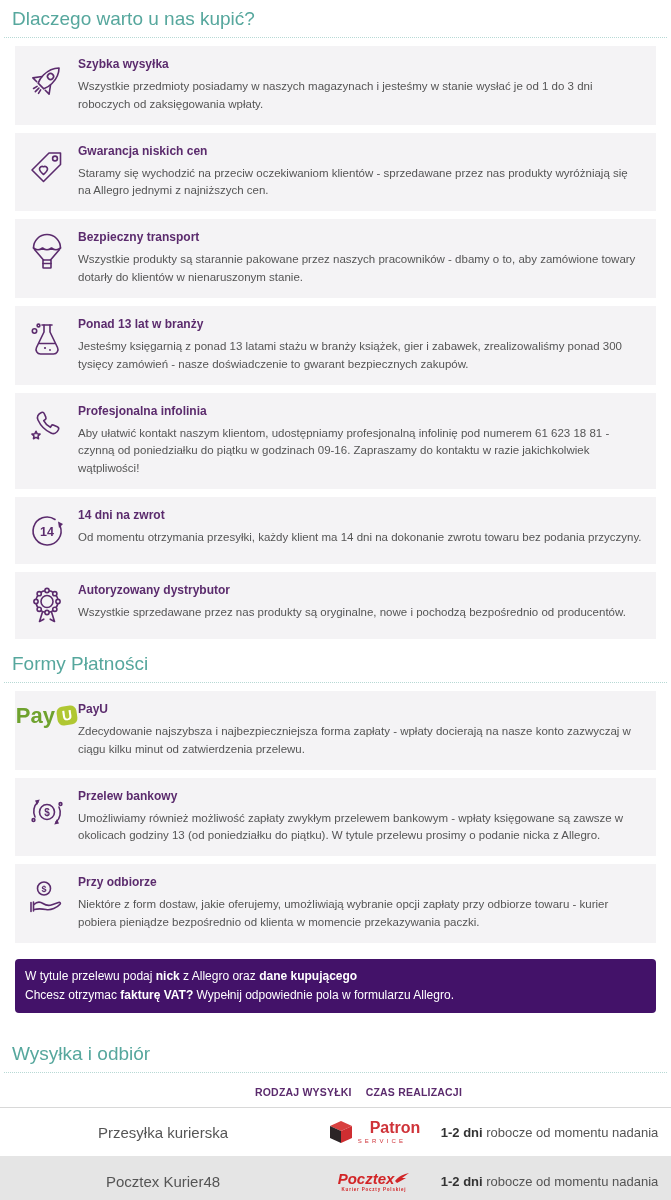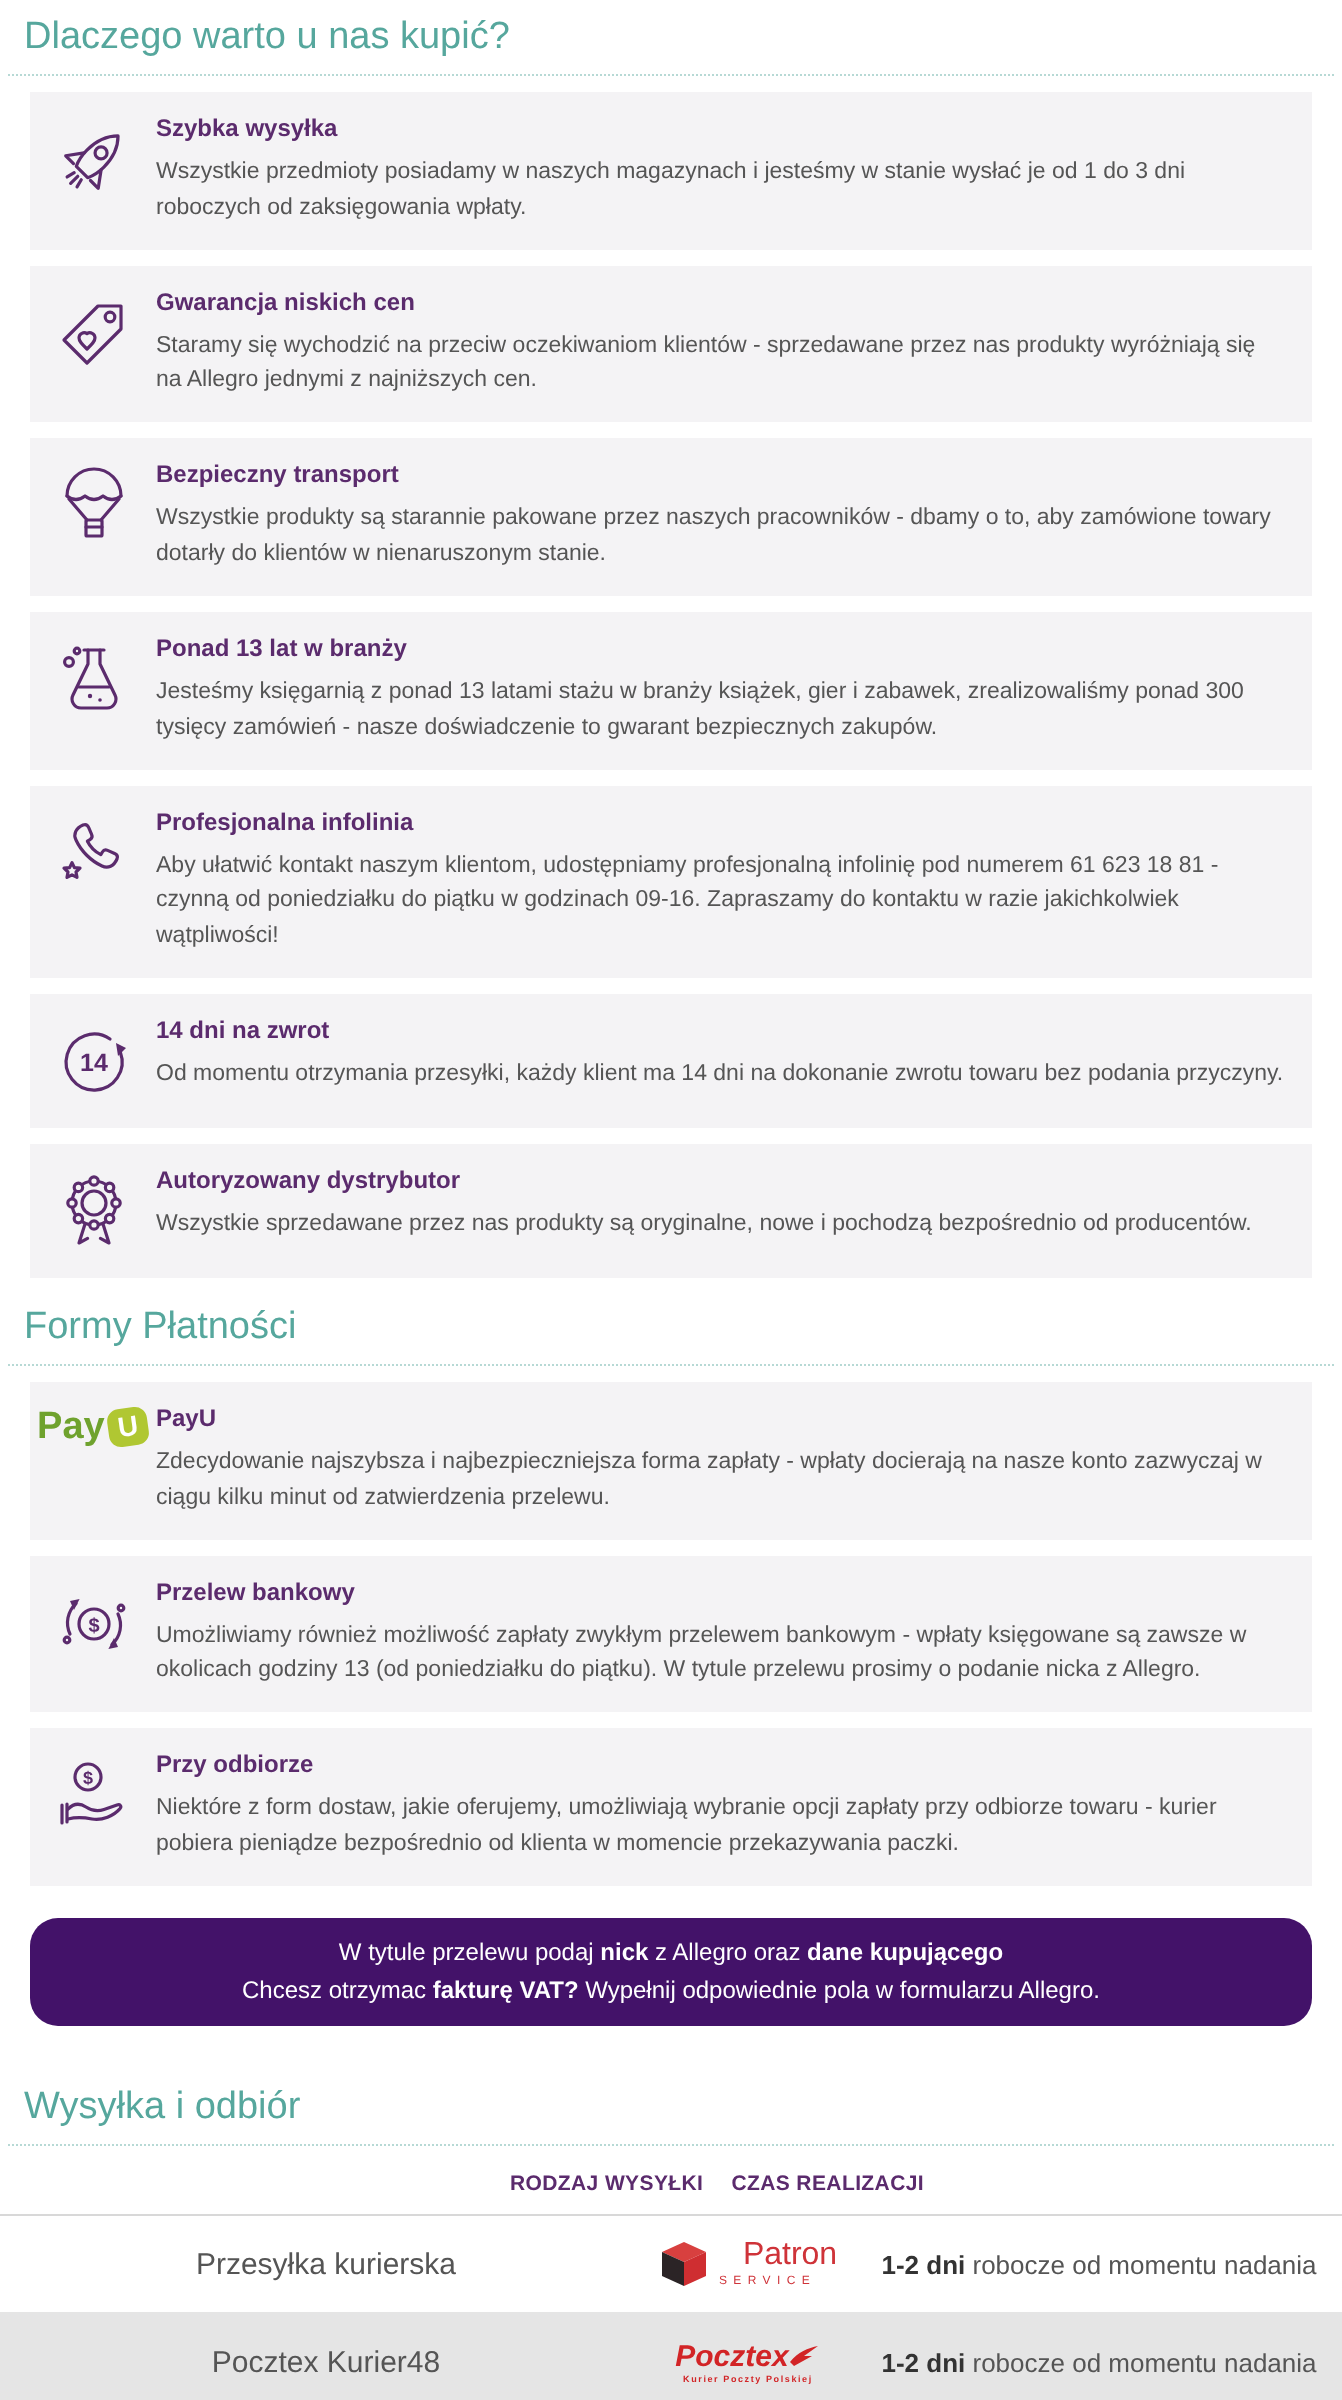--- a/index.html
+++ b/index.html
@@ -10,41 +10,41 @@
   
   .card{display:flex;align-items:flex-start;background:#f4f3f5;margin:8px 15px;padding:9px 14px 11px 0;}
   .card-icon{flex:0 0 63px;display:flex;justify-content:center;align-items:center;padding-top:3px;}
   .card-icon svg{display:block;}
   .icon-stroke{stroke:#5b2b6d;fill:none;stroke-width:1.6;stroke-linecap:round;stroke-linejoin:round;}
   .card-content{flex:1;min-width:0;}
   .card-title{color:#5b2b6d;font-weight:bold;font-size:12px;margin:2px 0 7px 0;}
   .card-text{font-size:11.5px;line-height:1.55;color:#555;}
   
   .payu-logo{display:flex;align-items:center;font-weight:bold;}
-  .payu-pay{color:#6fa22e;font-size:19px;}
+  .payu-pay{color:#6fa22e;font-size:22px;}
   .payu-u{display:inline-block;background:#b0c732;color:#fff;font-size:14px;font-weight:bold;
     padding:1px 5px 2px 5px;border-radius:6px;margin-left:2px;transform:rotate(-8deg);}
   
   .banner{background:#431269;color:#fff;margin:16px 15px 0 15px;padding:8px 10px;
-    text-align:center;font-size:12px;line-height:1.6;border-radius:14px;}
+    font-size:12px;line-height:1.6;border-radius:4px;}
   .banner b{font-weight:bold;}
   
   .ship-section{margin-top:26px;}
   .ship-header{display:flex;justify-content:center;padding:9px 0 9px 46px;gap:14px;
     border-bottom:1px solid #d8d8d8;font-size:10.5px;font-weight:bold;color:#5b2b6d;letter-spacing:.2px;}
   .ship-row{display:grid;grid-template-columns:330px 88px 1fr;align-items:center;}
   .ship-rows .ship-row:nth-child(2n){background:#e5e5e5;}
   .r1{min-height:48px}.r2{min-height:50px}.r3{min-height:60px}
   .ship-label{text-align:center;font-size:15px;color:#555;padding-right:4px;}
   .ship-logo{display:flex;justify-content:center;align-items:center;}
   .ship-time{font-size:13px;color:#555;padding-left:10px;text-align:center;}
   .ship-time b{color:#333;}
   
   .patron{display:flex;align-items:center;gap:4px;}
-  .patron-word{color:#cf3339;font-weight:normal;font-size:16px;line-height:1;margin-left:12px;}
+  .patron-word{color:#cf3339;font-weight:bold;font-size:16px;line-height:1;margin-left:12px;}
   .patron-sub{color:#cf3339;font-size:6px;letter-spacing:3.2px;margin-top:2px;}
   
   .pocztex{text-align:center;}
   .pocztex-top{display:flex;align-items:center;justify-content:center;}
   .pocztex-word{color:#d22426;font-weight:bold;font-style:italic;font-size:15px;line-height:1;}
   .pocztex-sub{color:#d22426;font-size:4.5px;letter-spacing:.8px;margin-top:1px;font-weight:bold;}
 </style>
 </head>
 <body>
 

